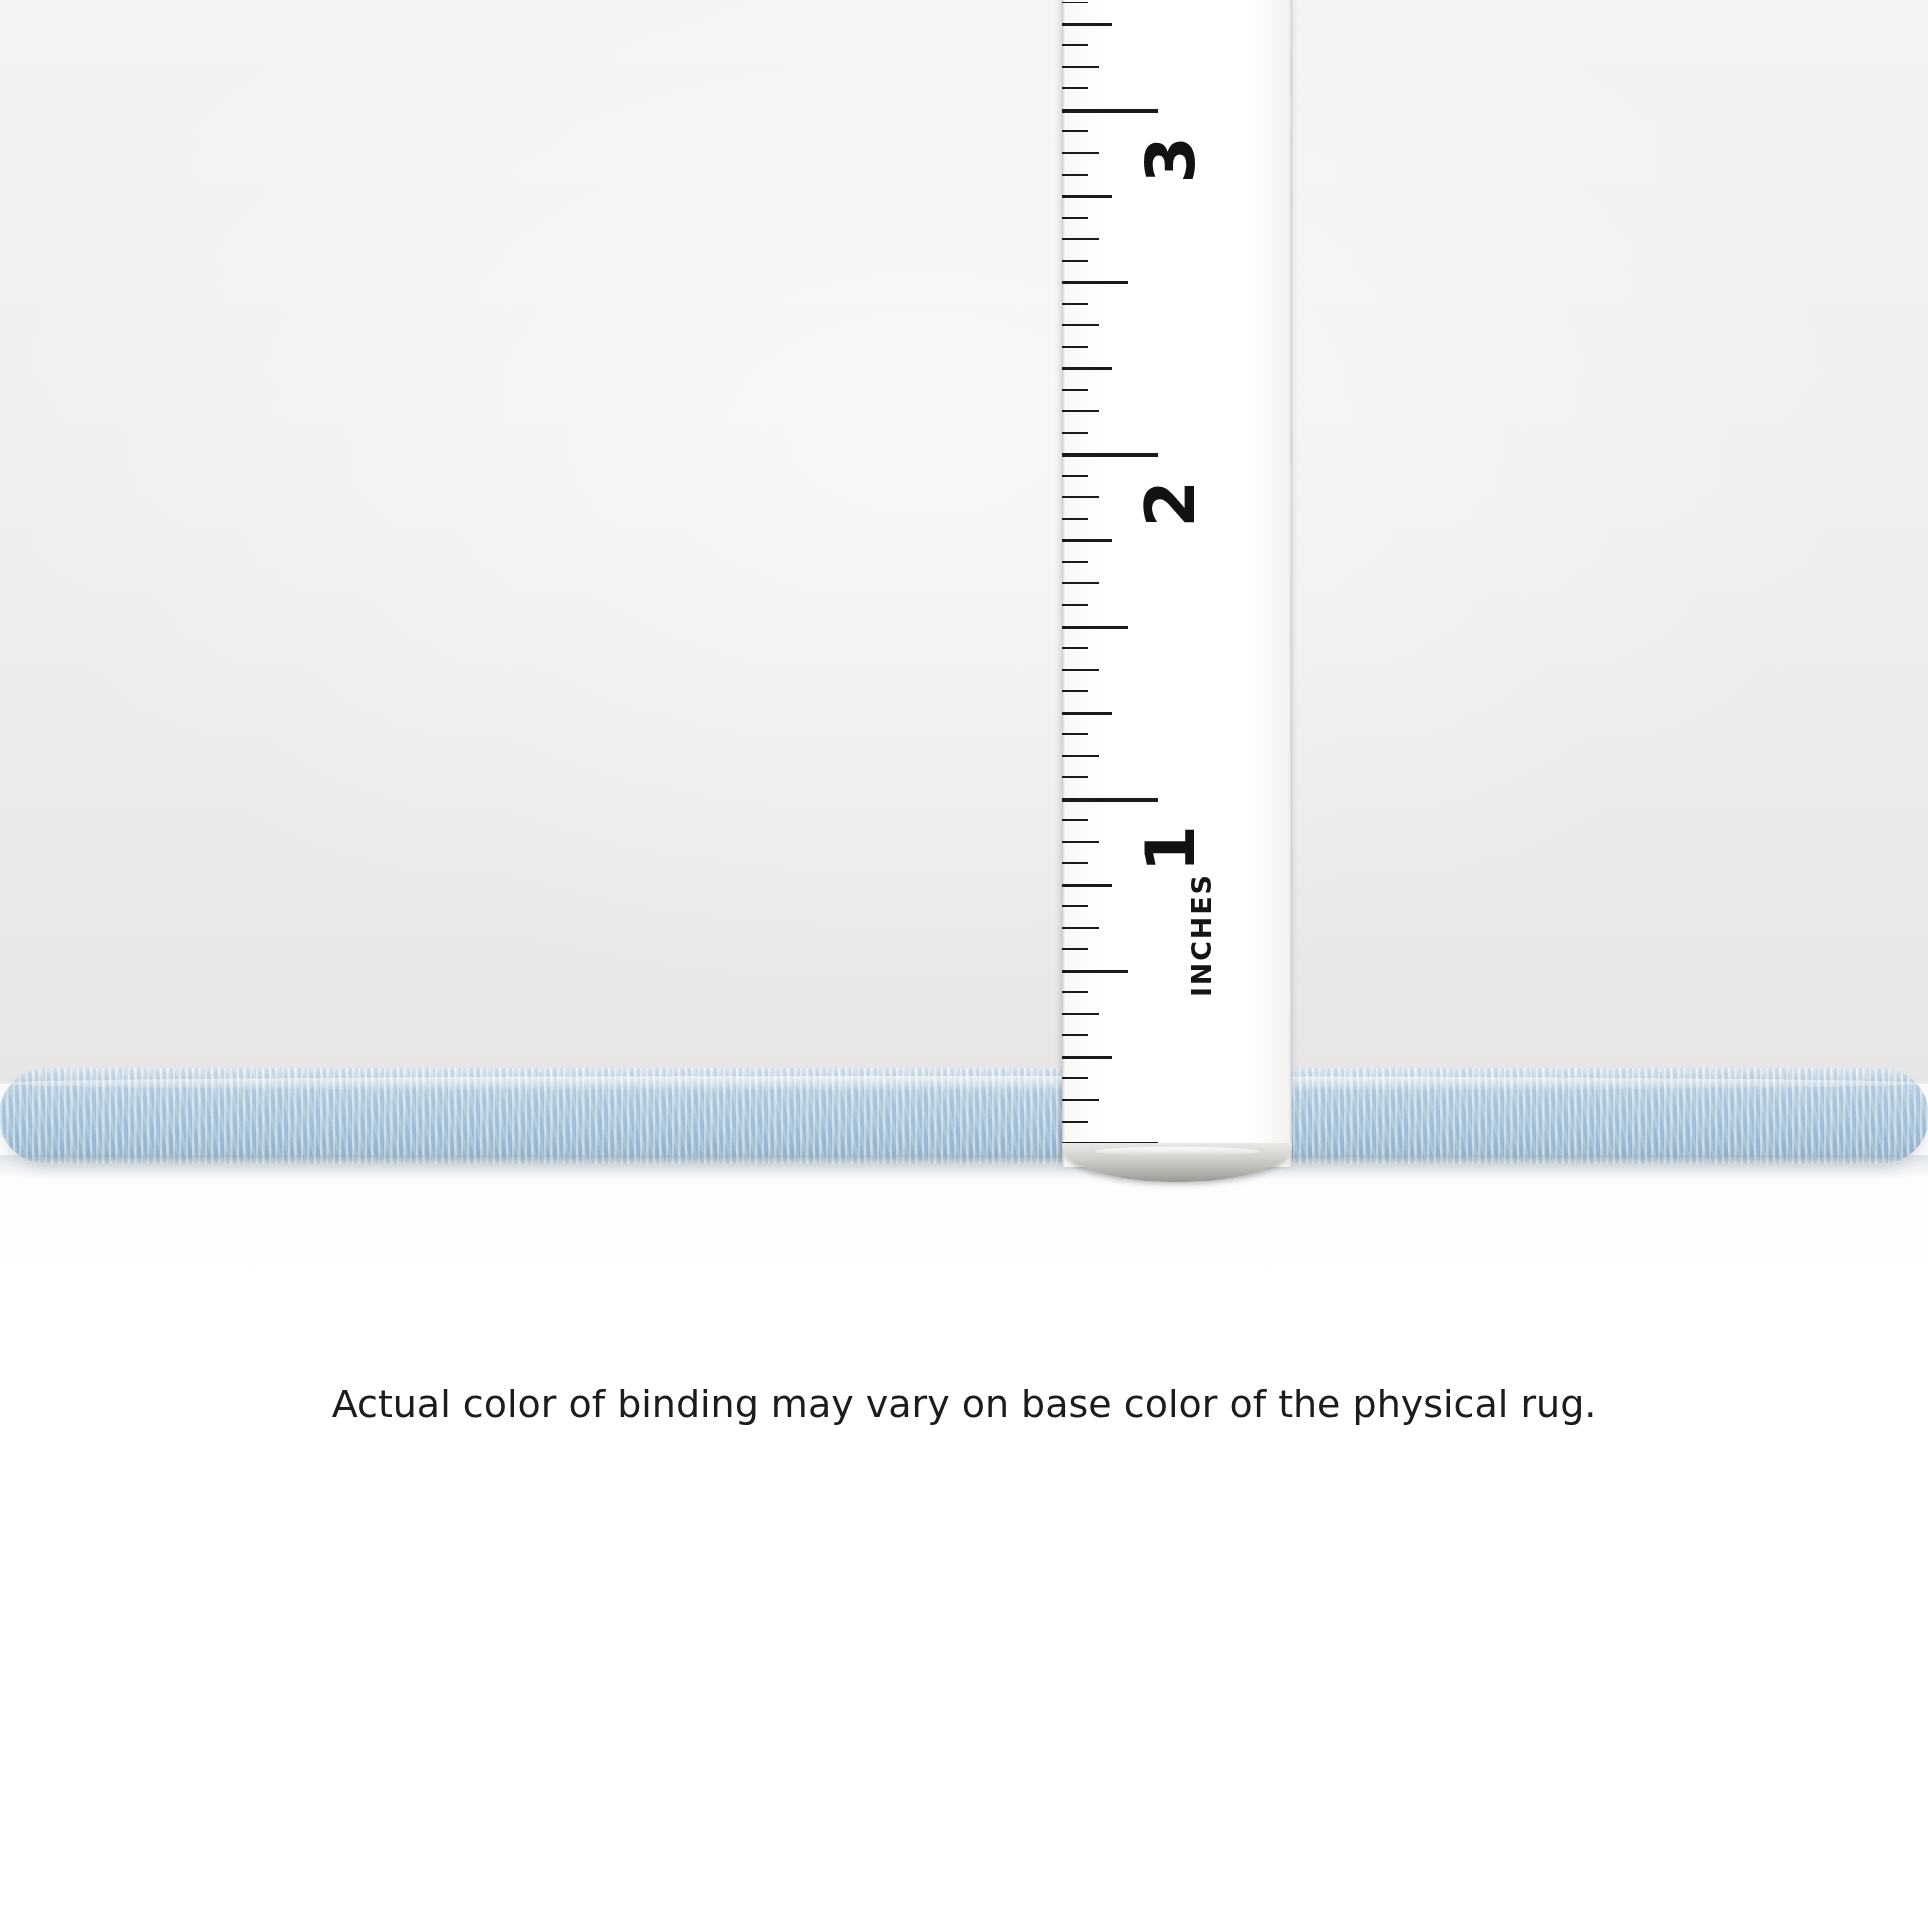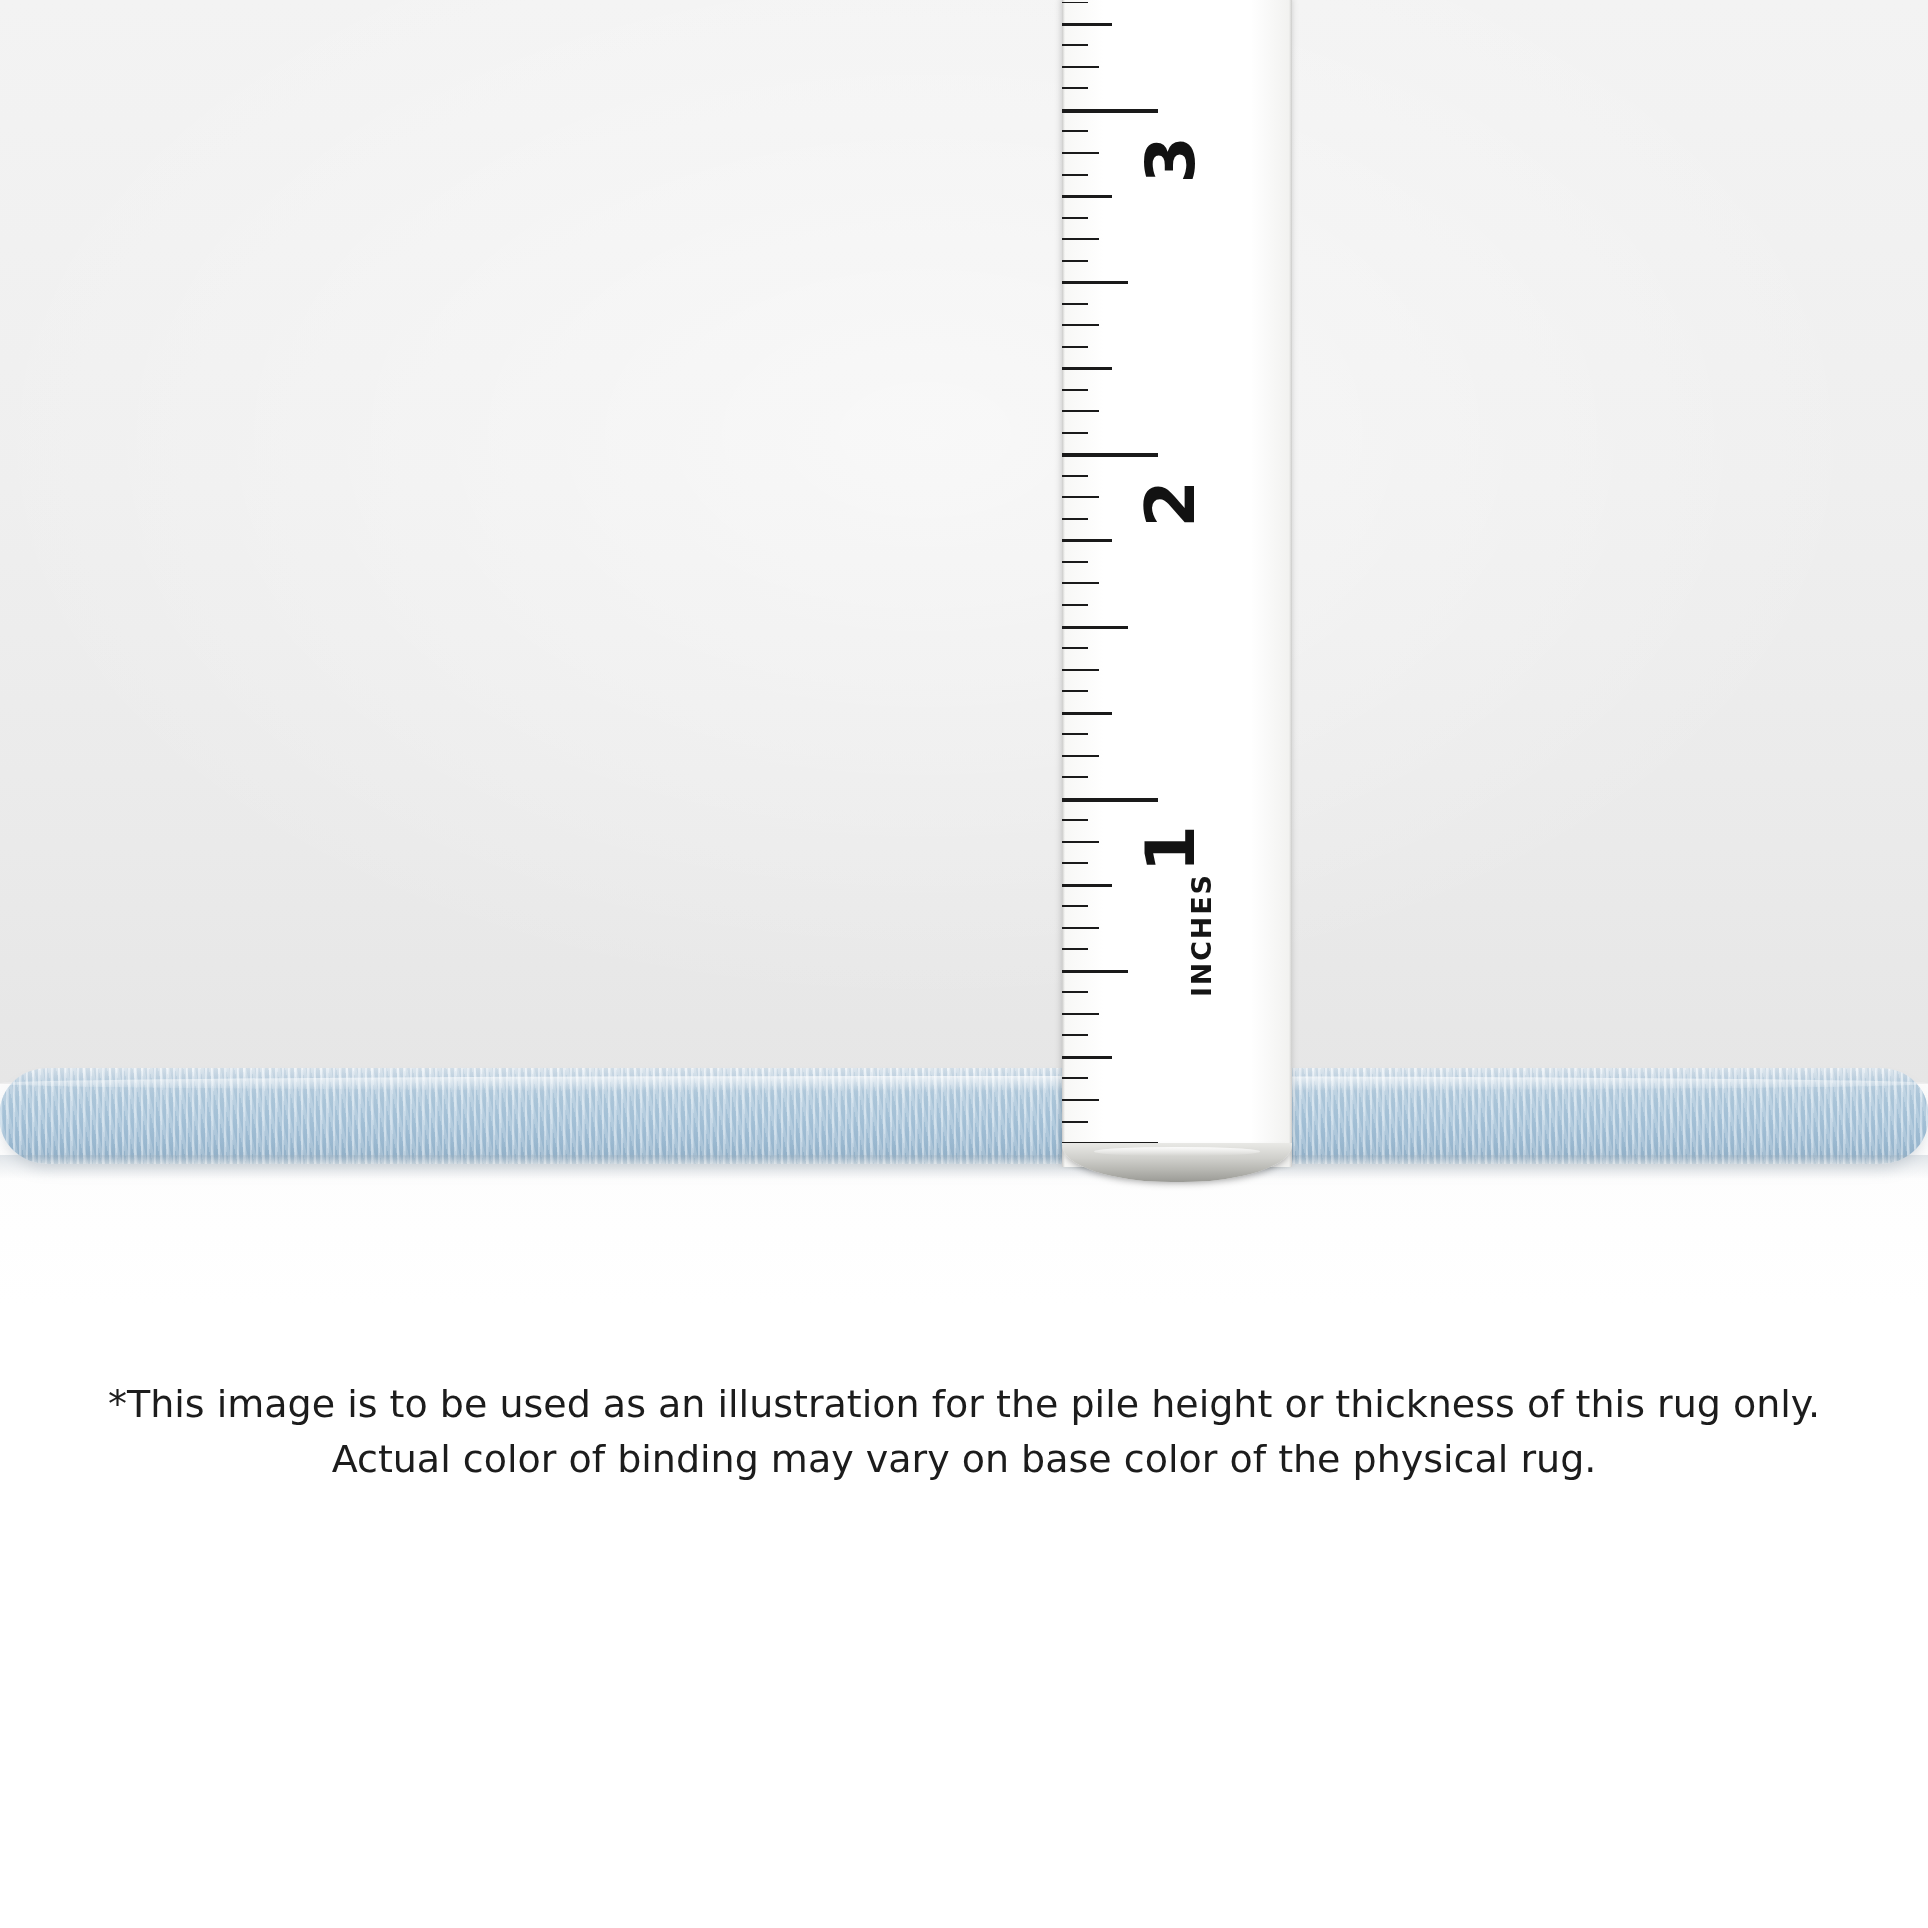--- a/index.html
+++ b/index.html
@@ -346,16 +346,15 @@
       <div class="inch-label" style="top: 492px;">2</div>
       <div class="inch-label" style="top: 148px;">3</div>
     </div>
   <div class="ruler-tip">
     <div class="ruler-tip-shine"></div>
   </div>
 
 </div>
 
 <div class="caption">
-  <span class="caption-line">*This image is to be used as an illustration for the pile height or thickness of this rug only.</span>
   <span class="caption-line">Actual color of binding may vary on base color of the physical rug.</span>
 </div>
 
 
 </body></html>

